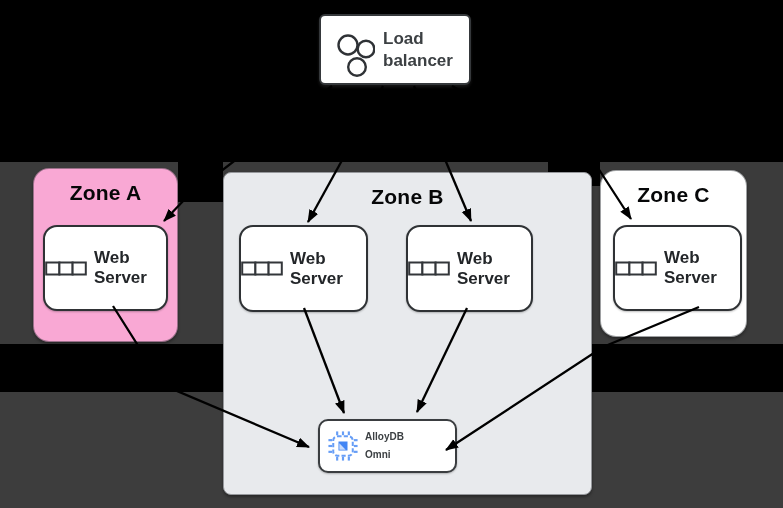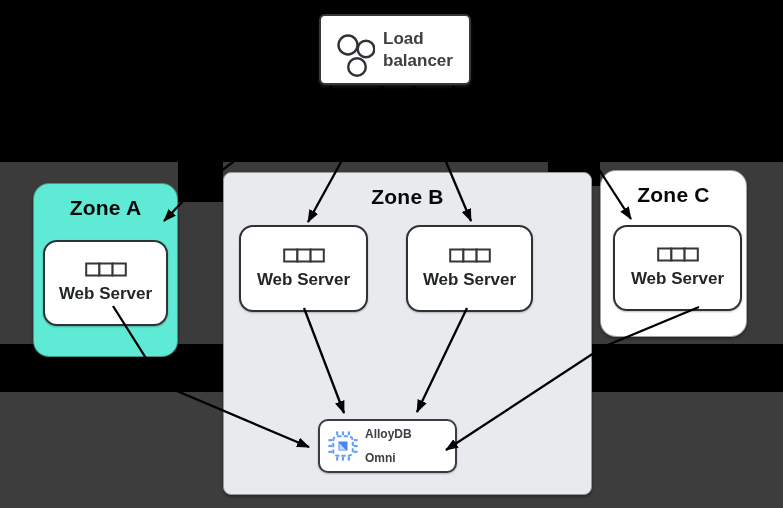--- a/index.html
+++ b/index.html
@@ -25,48 +25,48 @@
     display:flex;align-items:center;gap:8px;padding:0 10px 0 10px;
     box-shadow:0 2px 3px rgba(90,90,90,.25);
   }
   .lb-label{font-weight:bold;font-size:17px;line-height:22px;color:#3c4043;width:84px;}
 
   
   .zone{
     border-radius:16px;box-shadow:0 2px 3px rgba(0,0,0,.35);
     border:1px solid rgba(40,44,48,.45);
   }
-  .zone-a{left:33px;top:168px;width:145px;height:174px;background:#5eead4;margin-top:15px;}
+  .zone-a{left:33px;top:168px;width:145px;height:174px;background:#f9a8d4;}
   .zone-b{left:223px;top:172px;width:369px;height:323px;background:#e8eaed;border:1.5px solid #96989c;border-radius:8px;}
   .zone-c{left:600px;top:170px;width:147px;height:167px;background:#ffffff;}
   .zone-title{
     position:absolute;left:0;right:0;top:12px;text-align:center;
     font-weight:bold;font-size:21px;color:#060708;letter-spacing:.2px;
   }
 
   
   .server{
     position:absolute;background:#fff;border:2.2px solid #2f3235;border-radius:14px;
-    display:flex;flex-direction:column;align-items:center;justify-content:center;gap:7px;
+    display:flex;flex-direction:row;align-items:center;justify-content:center;gap:7px;
     box-shadow:0 1px 2px rgba(0,0,0,.25);
   }
   .ws-a{left:9px;top:56px;width:121px;height:82px;}
   .ws-b1{left:15px;top:52px;width:125px;height:83px;}
   .ws-b2{left:182px;top:52px;width:123px;height:83px;}
   .ws-c{left:12px;top:54px;width:125px;height:82px;}
   .server-label{font-weight:bold;font-size:17px;color:#232629;}
 
   
   .alloydb{
     position:absolute;left:94px;top:246px;width:121px;height:50px;
     background:#fff;border:2px solid #3a3d40;border-radius:10px;
     display:flex;align-items:center;gap:7px;padding:0 6px 0 8px;
     box-shadow:0 1px 2px rgba(0,0,0,.25);
   }
-  .alloydb-label{font-weight:bold;font-size:12px;line-height:24px;color:#3c4043;width:66px;}
+  .alloydb-label{font-weight:bold;font-size:10px;line-height:18px;color:#3c4043;width:66px;}
 
   .icon{display:block;flex:none;}
   svg{display:block;}
   .arrows{position:absolute;left:0;top:0;pointer-events:none;}
 </style>
 </head>
 <body>
 
 <div class="stage">
 

